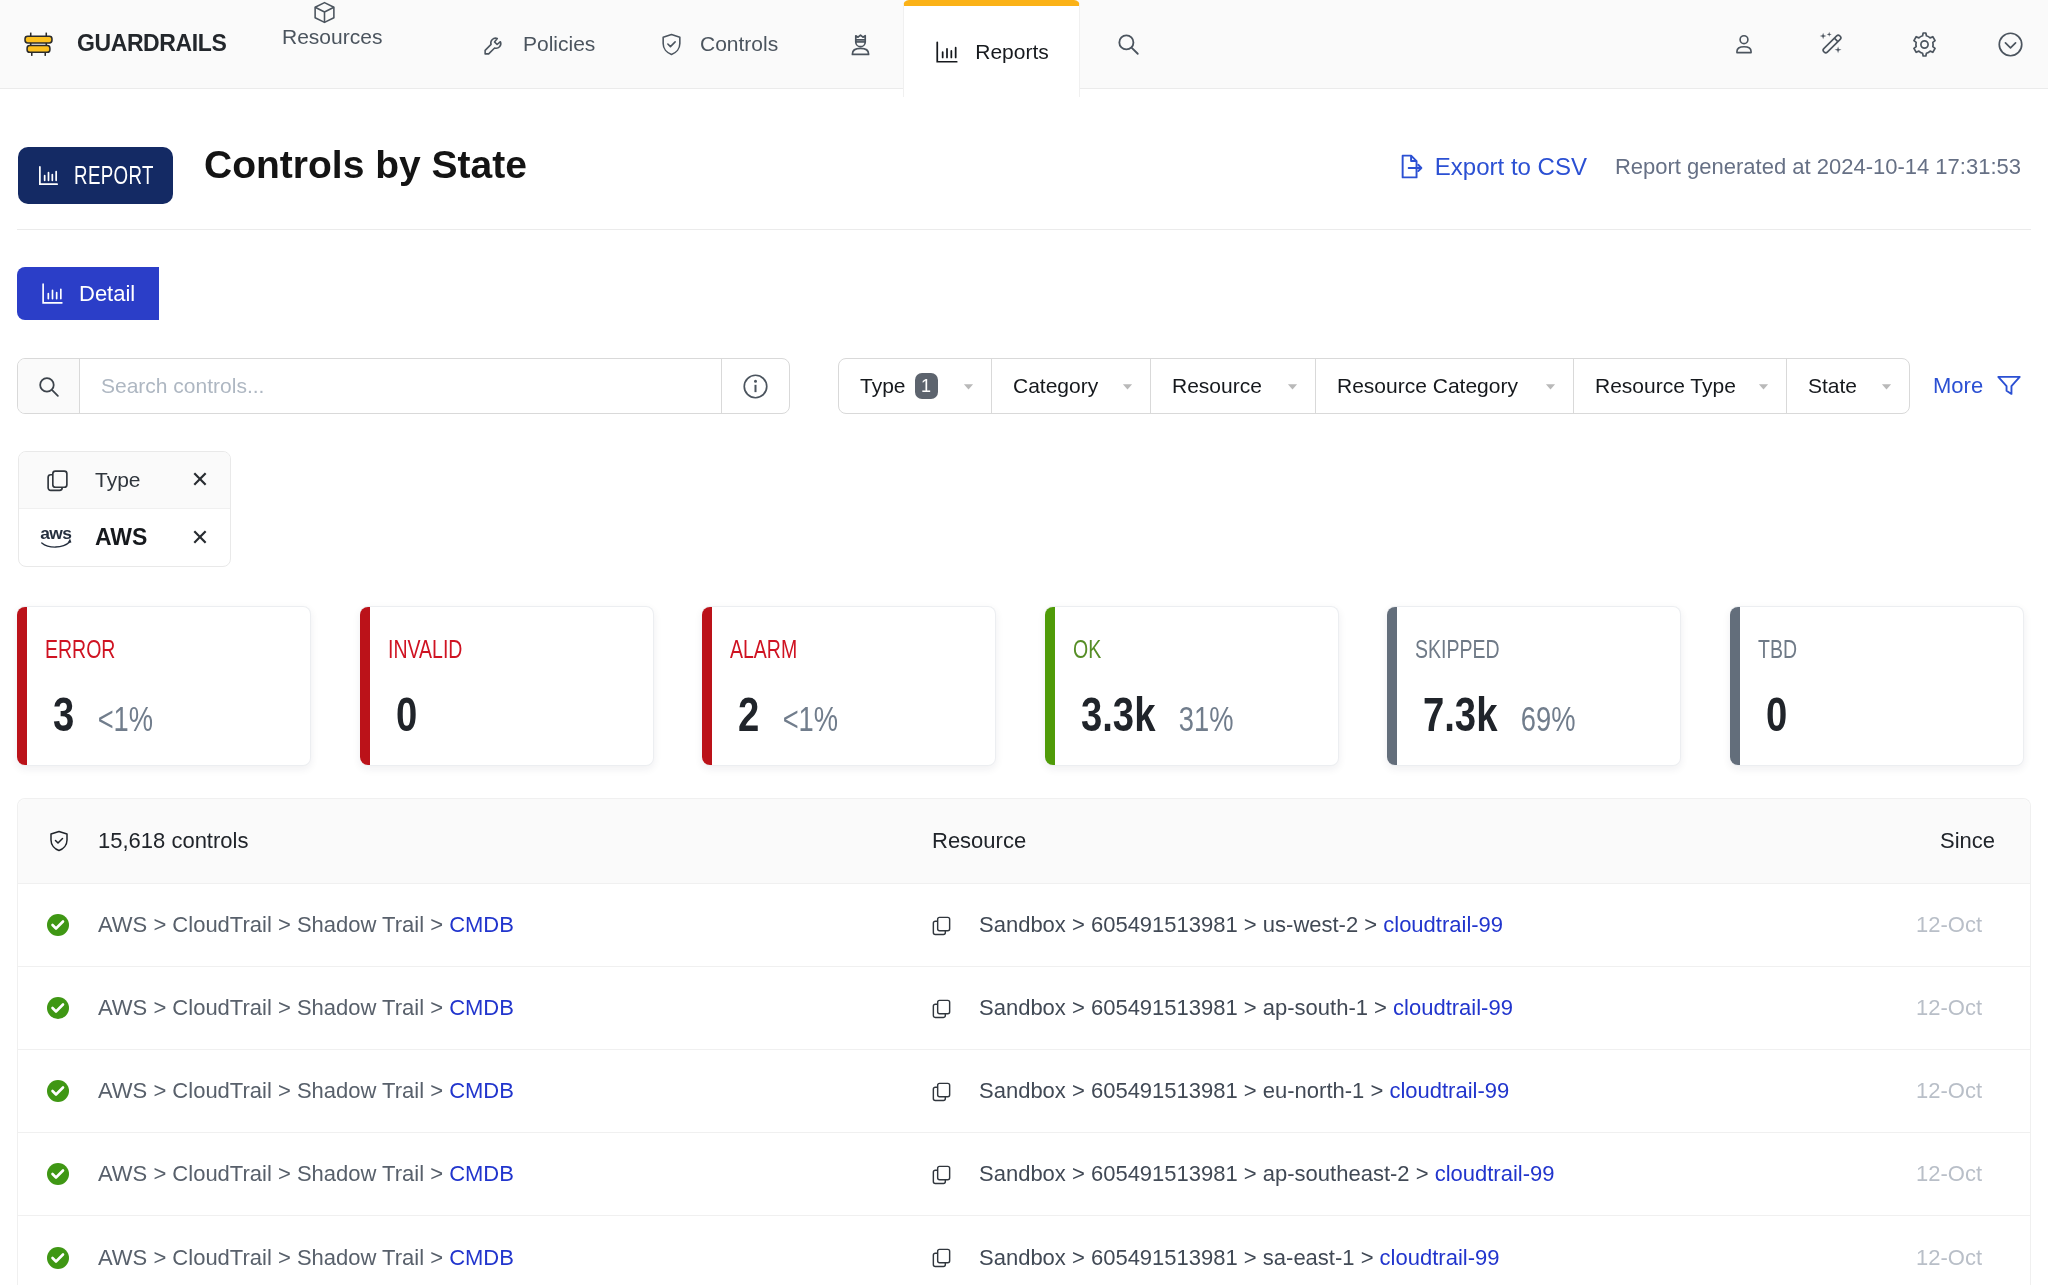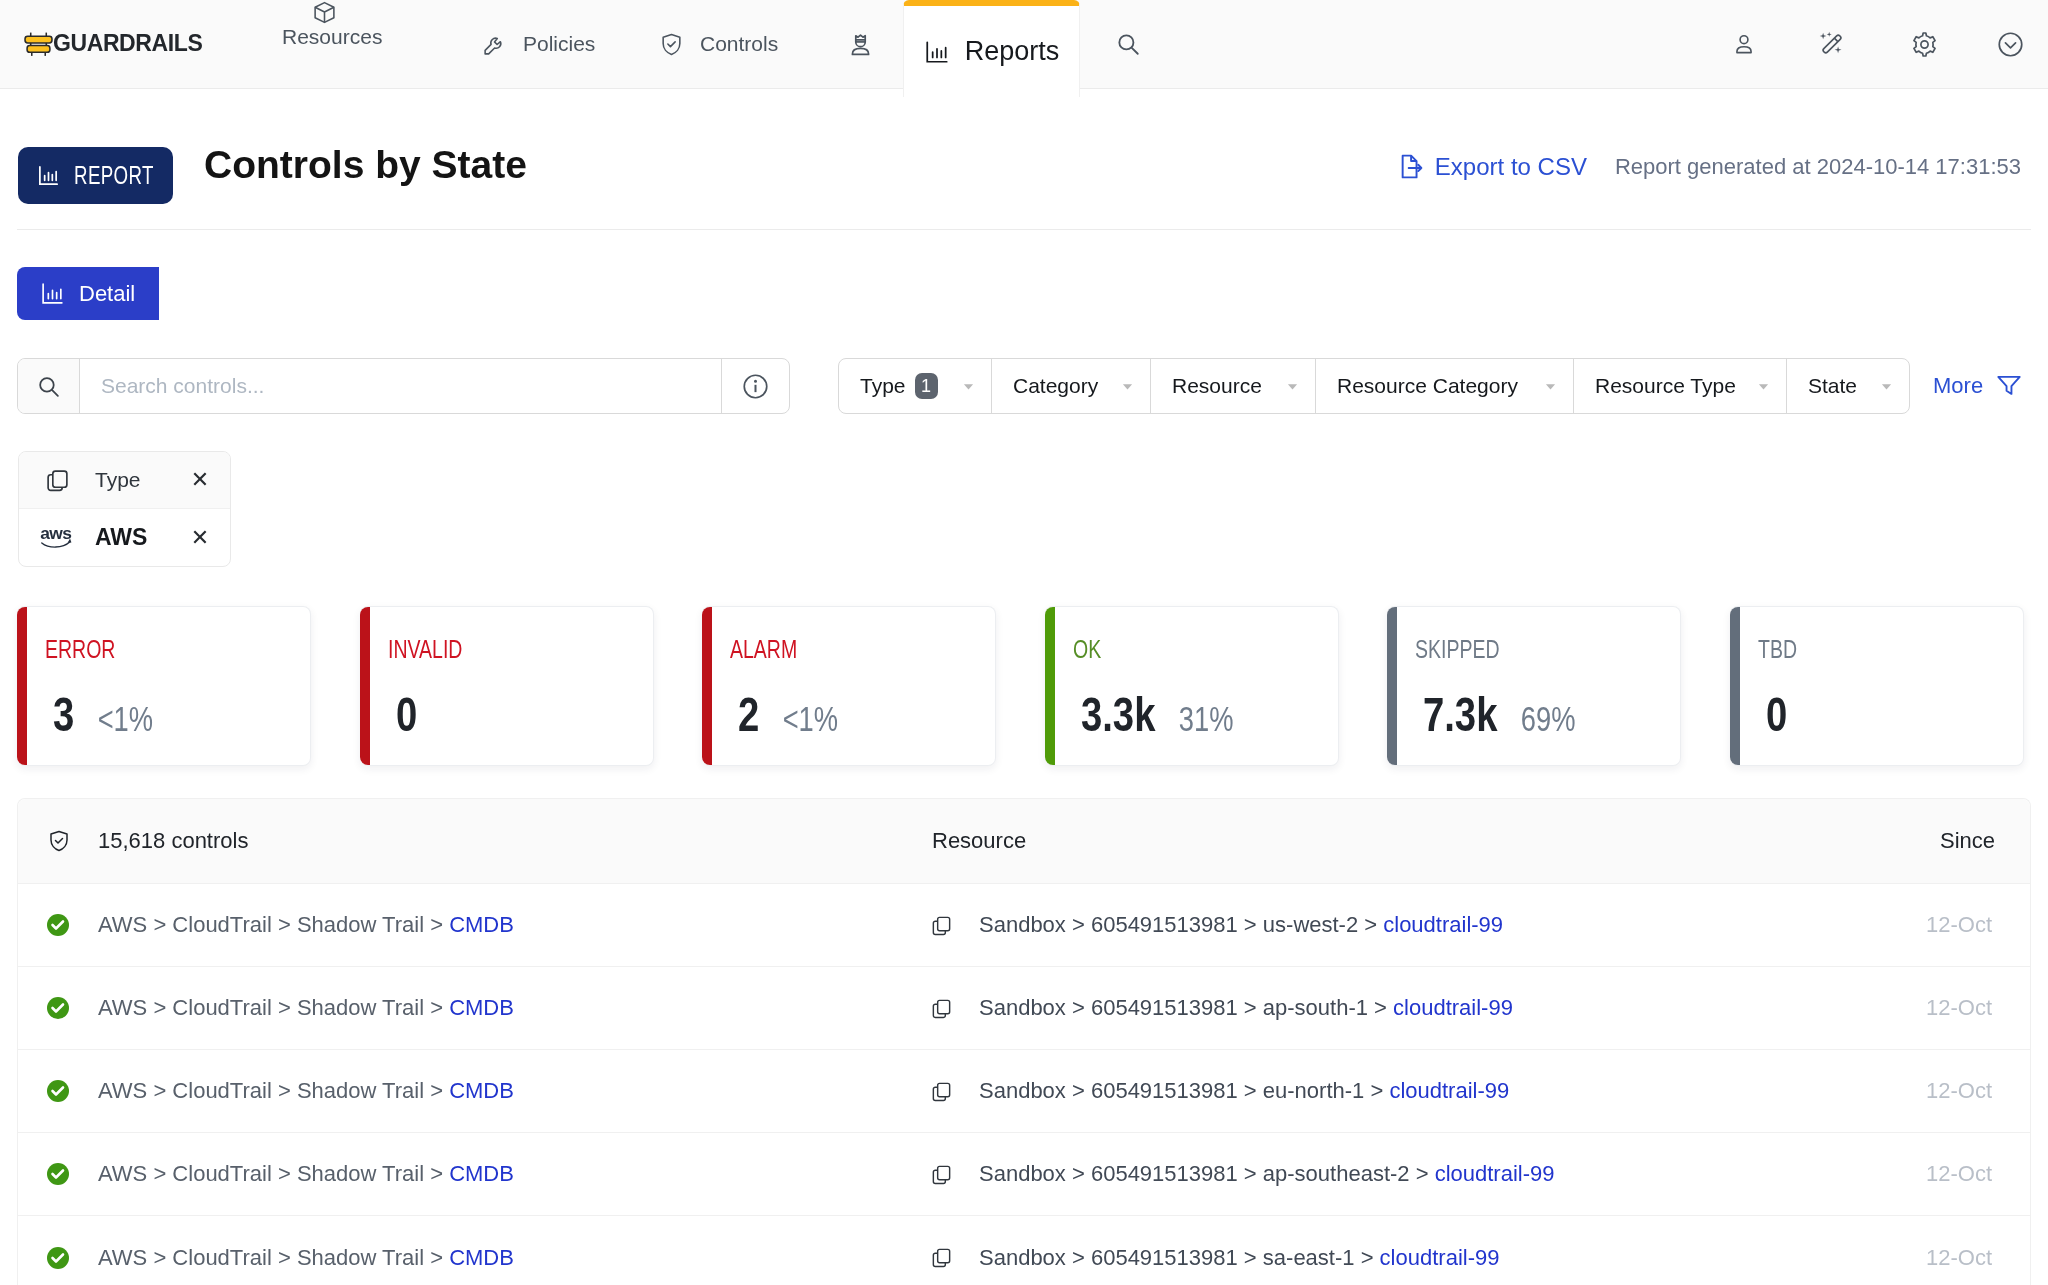--- a/index.html
+++ b/index.html
@@ -3,24 +3,24 @@
 <meta charset="utf-8">
 <style>
 * { margin:0; padding:0; box-sizing:border-box; }
 html,body { width:2048px; height:1285px; background:#fff; font-family:"Liberation Sans", sans-serif; overflow:hidden; }
 body { position:relative; }
 svg { display:block; }
 
 
 .nav { position:absolute; left:0; top:0; width:2048px; height:89px; background:#fafafa; border-bottom:1px solid #ebebeb; }
 .logo { position:absolute; left:24px; top:31px; display:flex; align-items:center; }
-.logo-text { font-size:23px; font-weight:bold; color:#23272c; letter-spacing:-0.4px; margin-left:0; margin-top:-2px; }
+.logo-text { font-size:23px; font-weight:bold; color:#23272c; letter-spacing:-0.4px; margin-left:24px; margin-top:-2px; }
 .navitem { position:absolute; top:0; height:88px; display:flex; align-items:center; color:#4b545e; font-size:21px; }
 .navitem svg { margin-right:16px; }
-.tab-reports { position:absolute; left:903px; top:0; width:177px; height:97px; background:#fff; border-top:6px solid #fbb217; border-left:1px solid #f0f0f0; border-right:1px solid #f0f0f0; border-radius:6px 6px 0 0; display:flex; align-items:center; justify-content:center; color:#16191d; font-size:27px; z-index:2; }
+.tab-reports { position:absolute; left:903px; top:0; width:177px; height:97px; background:#fff; border-top:6px solid #fbb217; border-left:1px solid #f0f0f0; border-right:1px solid #f0f0f0; border-radius:6px 6px 0 0; display:flex; align-items:center; justify-content:center; color:#16191d; font-size:21px; z-index:2; }
 .tab-reports svg { margin-right:15px; }
 
 
 .hdr-badge { position:absolute; left:18px; top:147px; width:155px; height:57px; background:#142a64; border-radius:10px; display:flex; align-items:center; padding-left:19px; color:#fff; font-size:26px; letter-spacing:0.5px; }
 .hdr-badge .tx { display:inline-block; transform:scaleX(0.72); transform-origin:0 50%; white-space:nowrap; }
 .hdr-badge svg { margin-right:14px; flex:0 0 auto; }
 .hdr-title { position:absolute; left:204px; top:143px; font-size:39px; font-weight:700; color:#141414; }
 .hdr-right { position:absolute; right:27px; top:152px; display:flex; align-items:center; }
 .export { display:flex; align-items:center; color:#2b50d3; font-size:24px; }
 .export svg { margin-right:10px; }
@@ -81,21 +81,21 @@
 .th3 { position:absolute; left:914px; }
 .th4 { position:absolute; right:35px; }
 .row { height:83px; border-bottom:1px solid #f0f0f0; position:relative; display:flex; align-items:center; font-size:22px; }
 .row:last-child { border-bottom:none; }
 .r-check { position:absolute; left:28px; }
 .r-ctrl { position:absolute; left:80px; color:#58606b; }
 .r-ctrl a { color:#2135cd; text-decoration:none; }
 .r-copy { position:absolute; left:912px; }
 .r-res { position:absolute; left:961px; color:#414955; }
 .r-res a { color:#2135cd; text-decoration:none; }
-.r-date { position:absolute; right:38px; color:#b9bfc8; }
+.r-date { position:absolute; right:48px; color:#b9bfc8; }
 </style>
 </head>
 <body>
 
 <div class="nav"></div>
 <div class="tab-reports">
   <svg width="26" height="26" viewBox="0 0 24 24" fill="none" stroke="#16191d" stroke-width="1.6">
       <path d="M3 3v18h18" stroke-linecap="round"></path>
       <path d="M8 17v-5M12 17v-8M16 17v-6M20 17v-9" stroke-linecap="round"></path>
     </svg>

